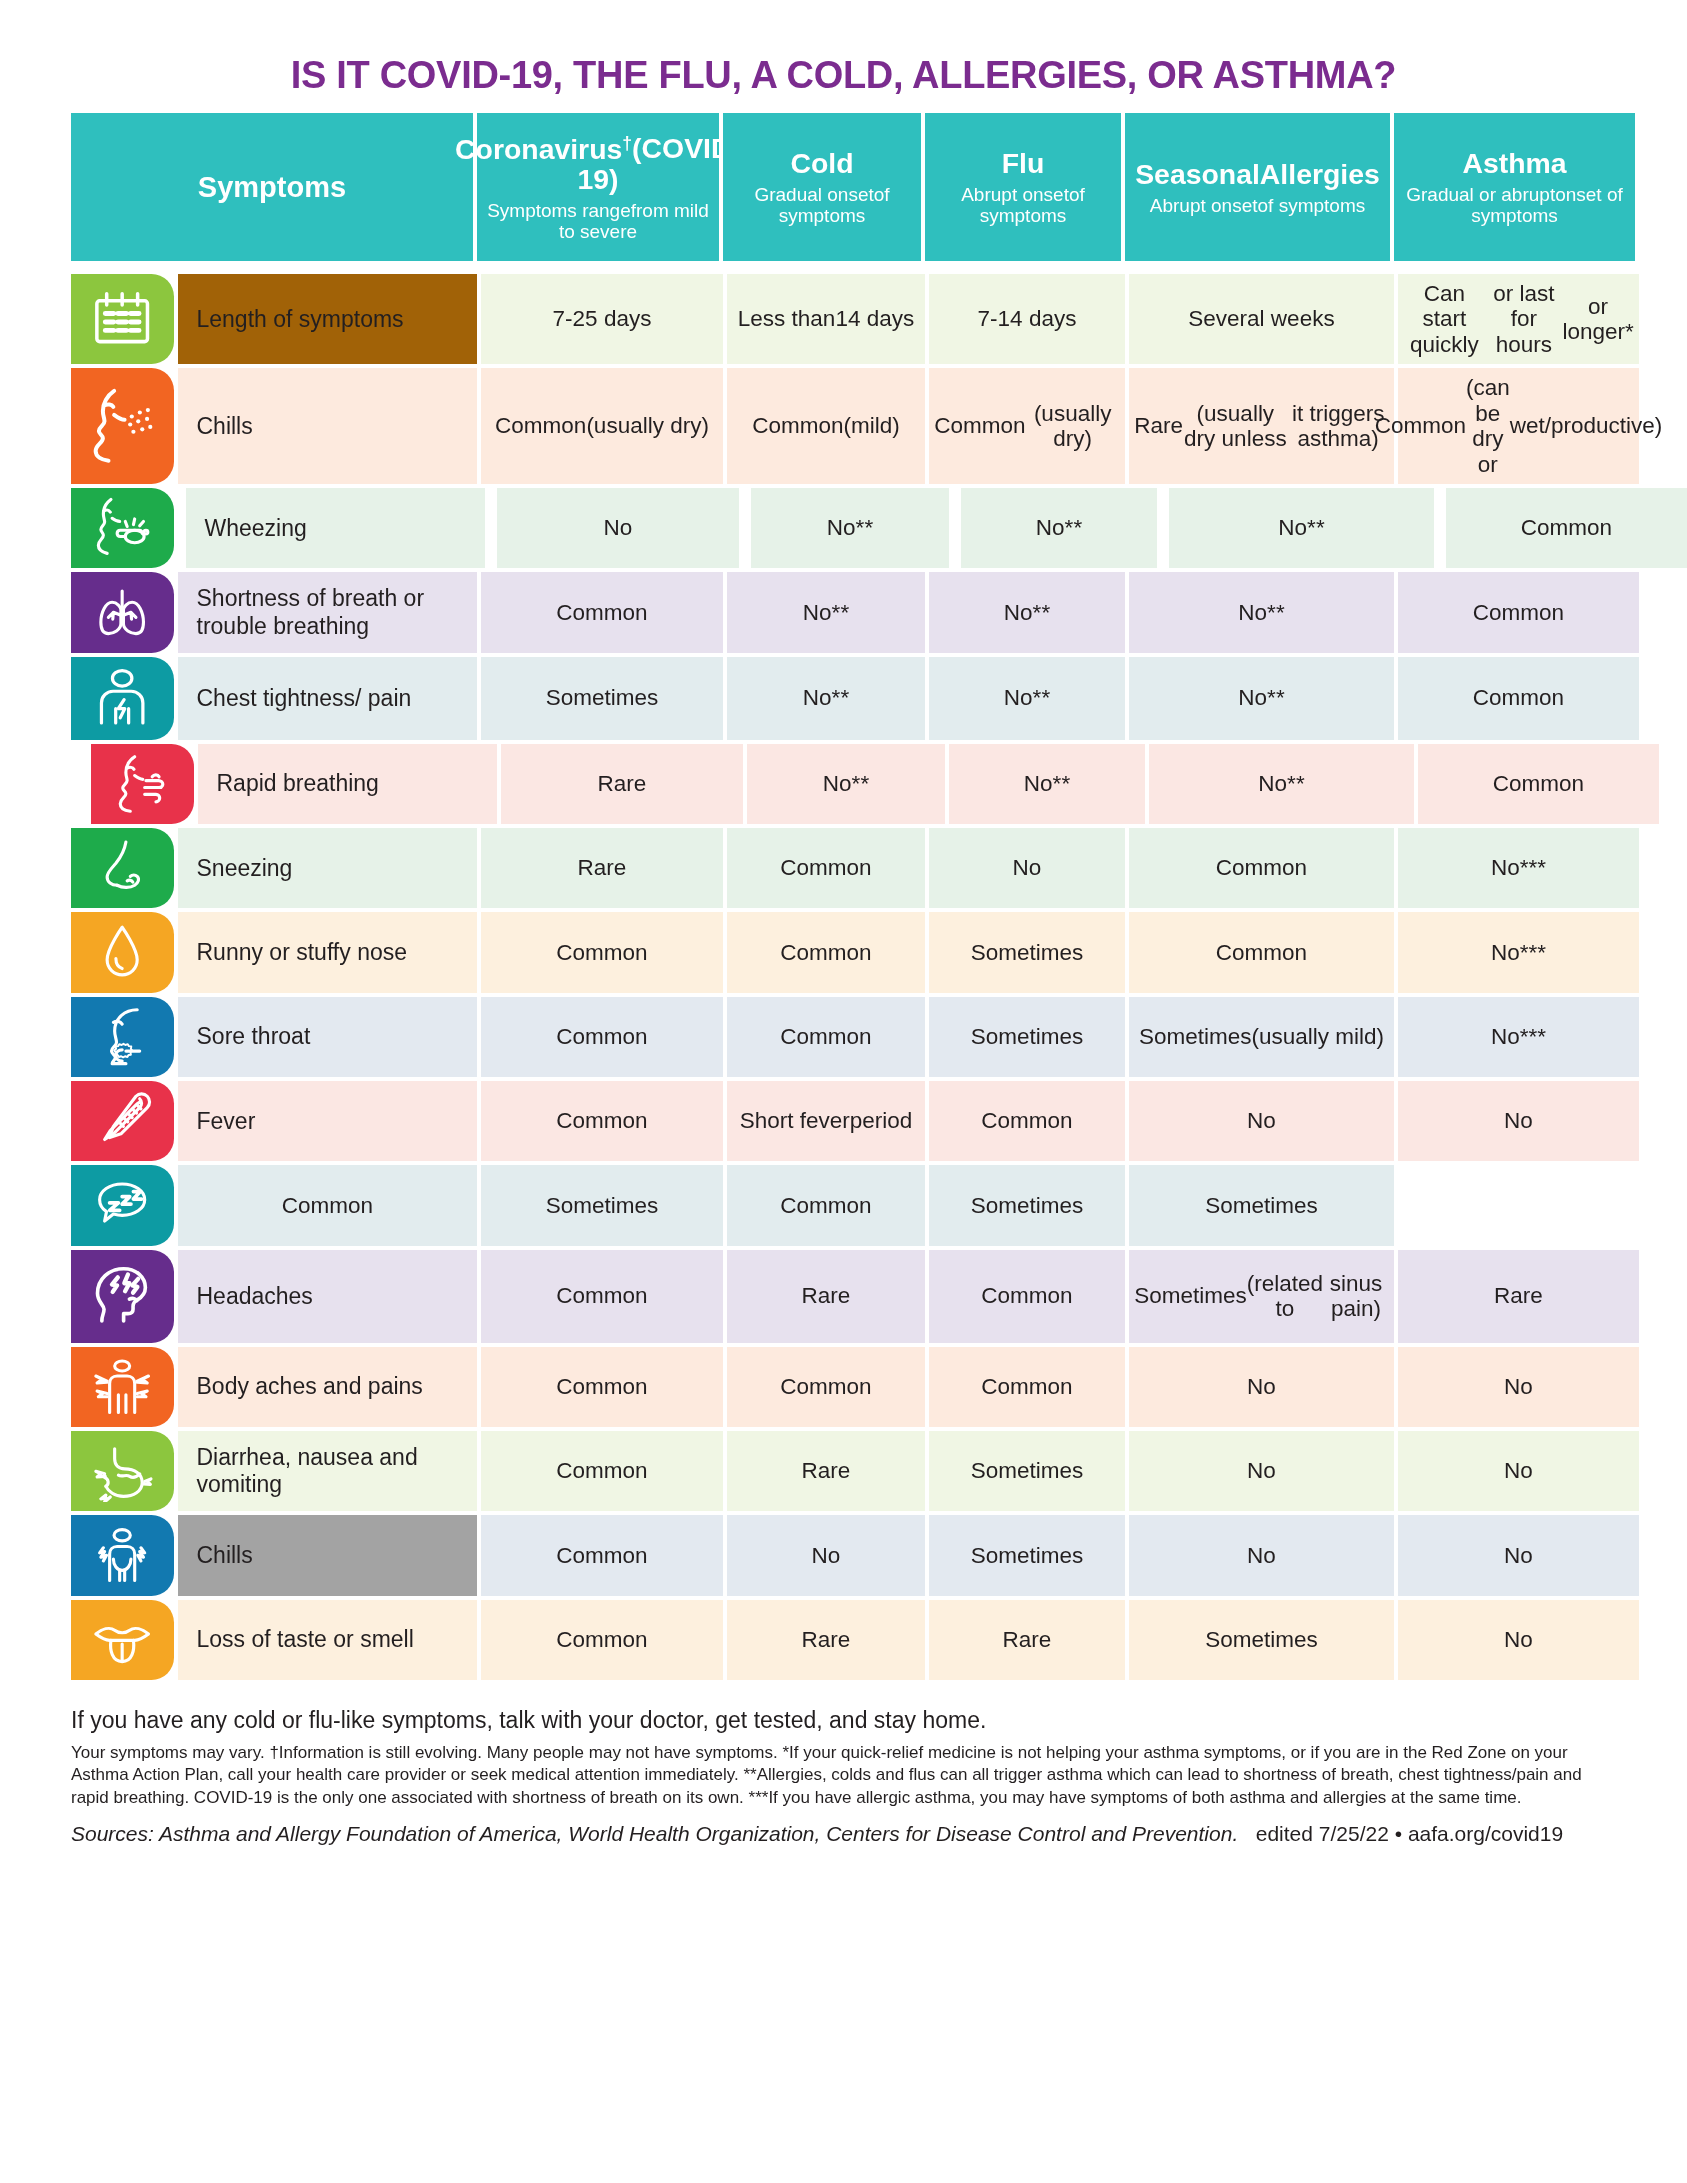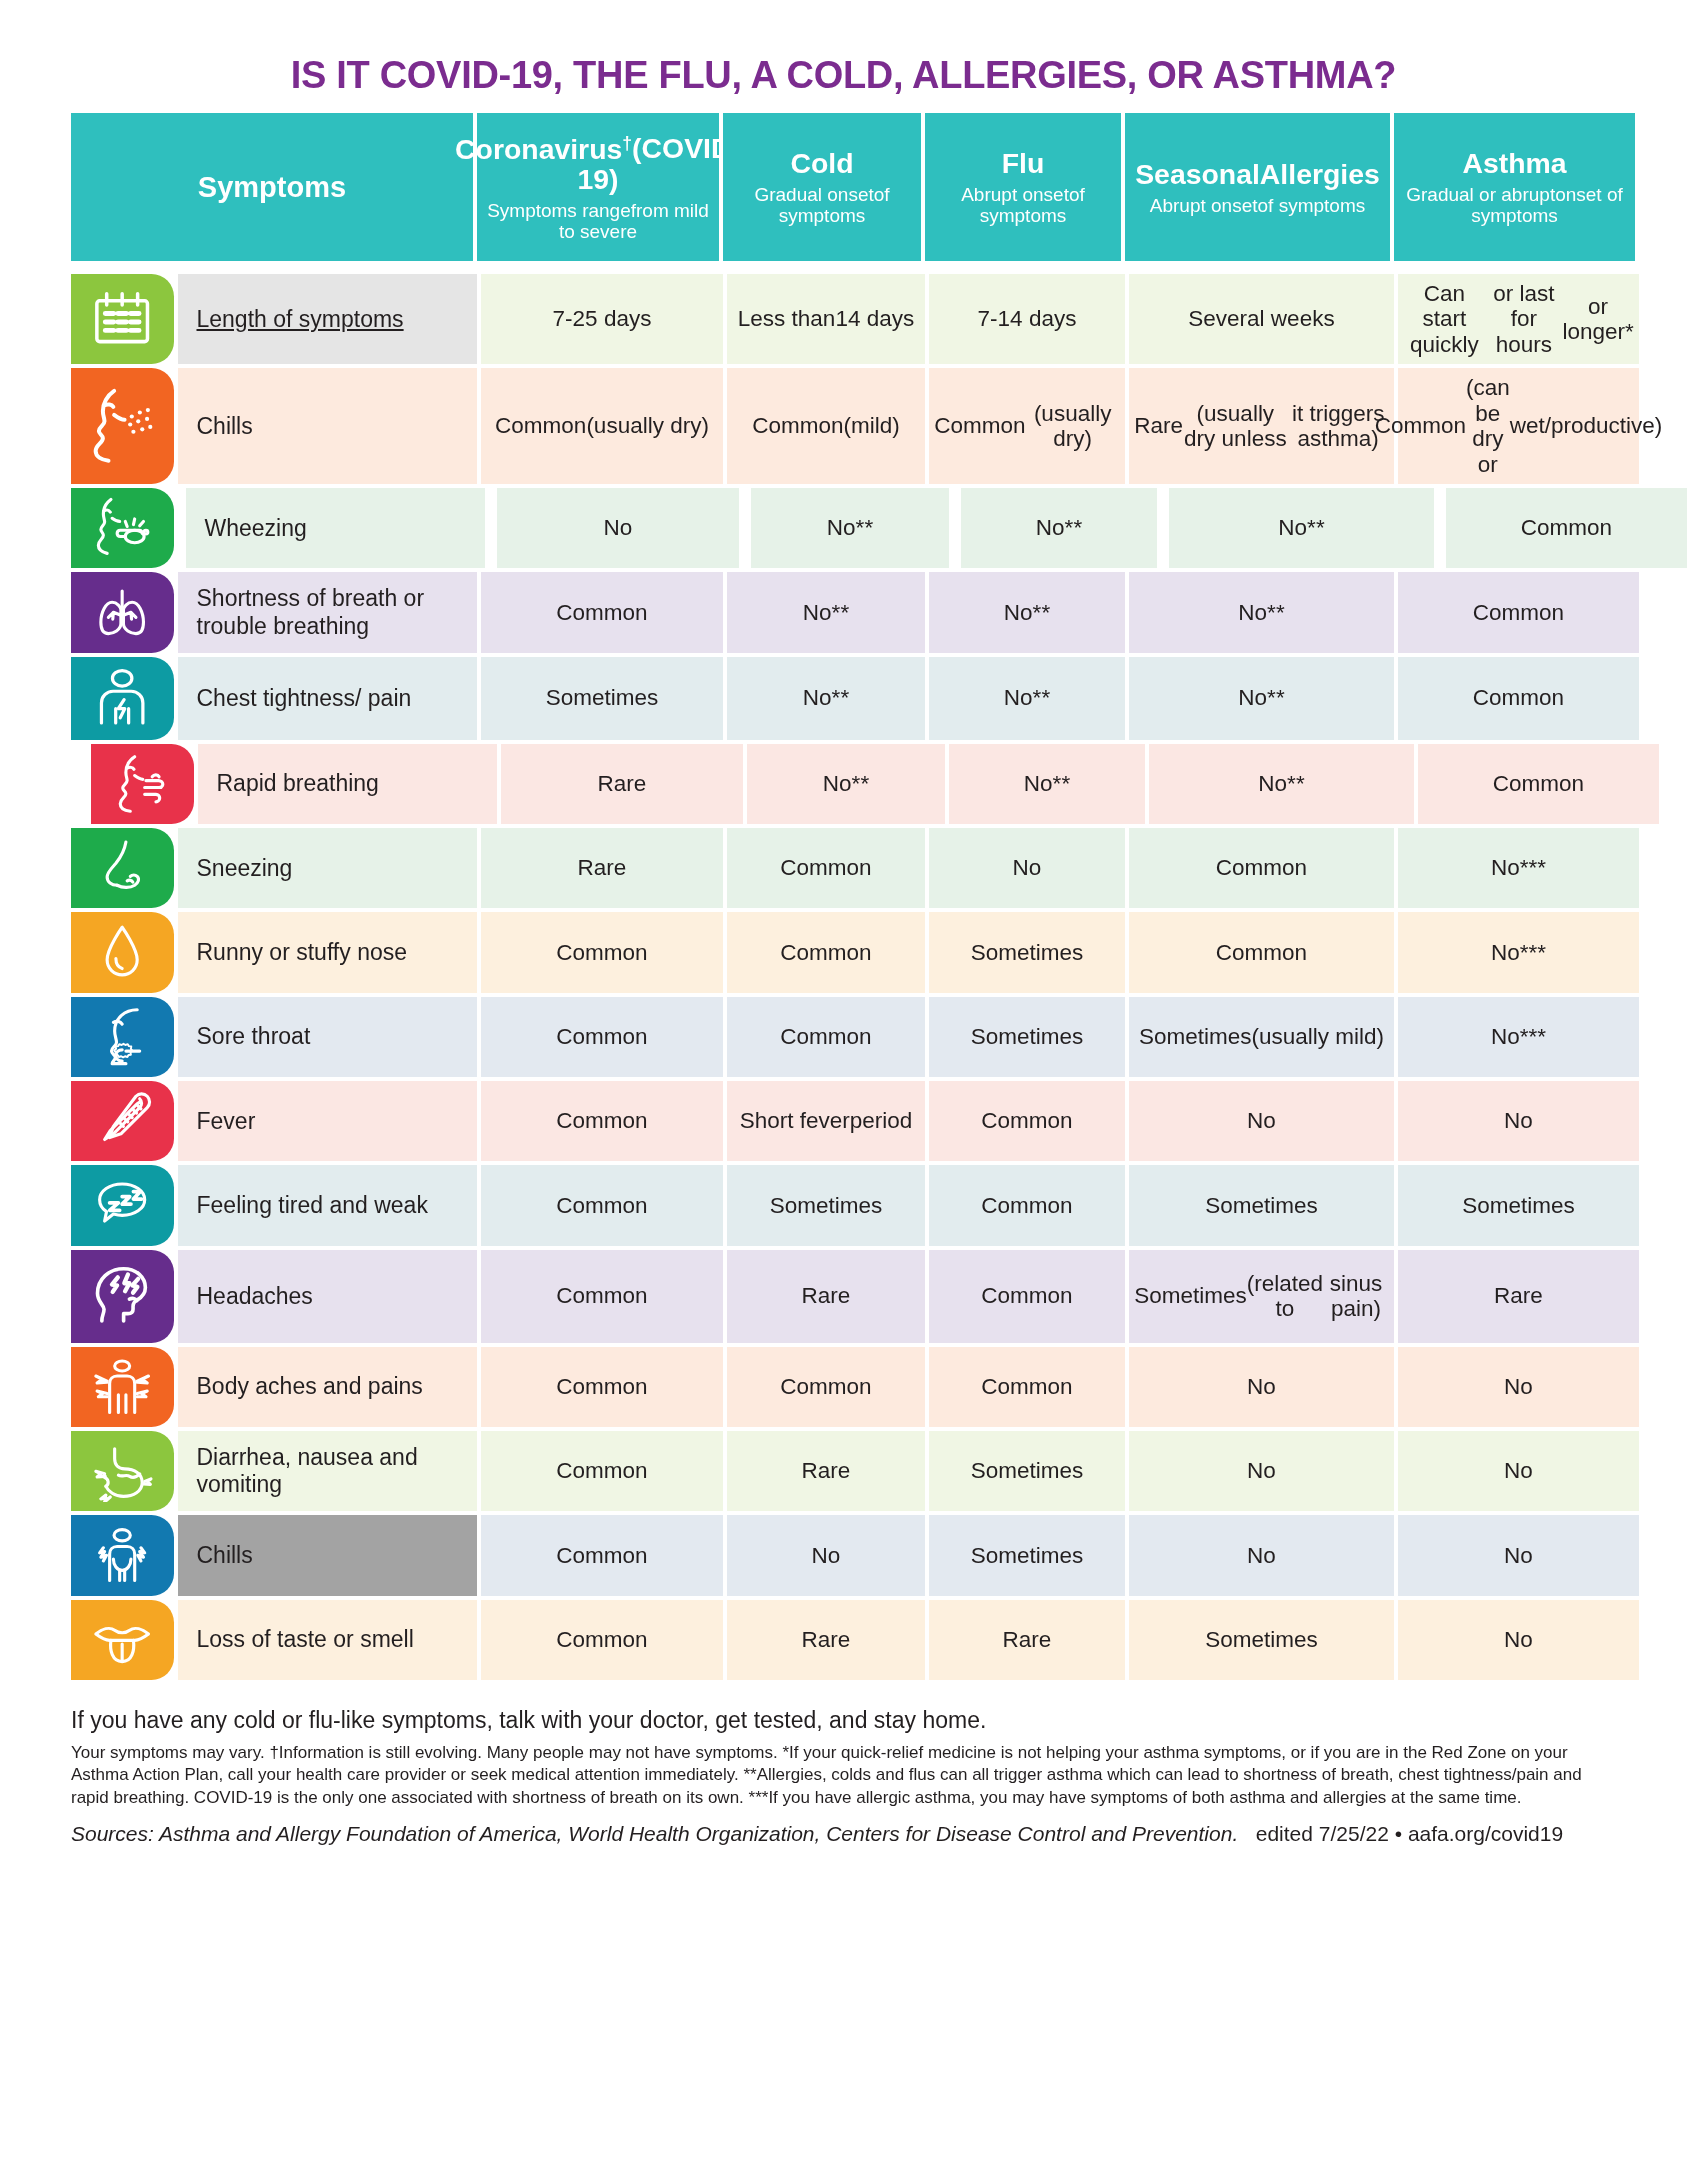--- a/index.html
+++ b/index.html
@@ -177,21 +177,21 @@
             <svg viewBox="0 0 100 100">
               <g style="fill:none;stroke:#fff;stroke-width:5;stroke-linecap:round;stroke-linejoin:round">
       <rect x="14" y="24" width="72" height="58" rx="4"></rect>
       <path d="M28 14v16M50 14v16M72 14v16"></path>
       <g stroke-width="7">
         <path d="M26 42h12M26 54h12M26 66h12M44 42h12M44 54h12M44 66h12M62 42h12M62 54h12M62 66h12"></path>
       </g>
      </g>
             </svg>
           </div>
-          <div class="cell label-cell" style="background: #e5e5e5; text-decoration: underline;">Length of symptoms</div>
+          <div class="cell label-cell" style="background: #a16207;">Length of symptoms</div>
           <div class="cell" style="background: rgb(240, 246, 228);">
             <span class="sub">7-25 days</span>
           </div>
           <div class="cell" style="background: rgb(240, 246, 228);">
             <span class="sub">Less than</span>
             <span class="sub">14 days</span>
           </div>
           <div class="cell" style="background: rgb(240, 246, 228);">
             <span class="sub">7-14 days</span>
           </div>
@@ -483,21 +483,20 @@
               <g style="fill:none;stroke:#fff;stroke-width:5;stroke-linecap:round;stroke-linejoin:round">
       <path d="M50 16c20 0 36 11 36 25S70 66 50 66c-5 0-10-1-14-2l-14 11 3-15c-6-4-11-11-11-19 0-14 16-25 36-25z"></path>
       <g stroke-width="6">
         <path d="M30 46h14L30 58h16"></path>
         <path d="M50 36h12L50 48h14"></path>
         <path d="M68 28h11L68 40h13"></path>
       </g>
      </g>
             </svg>
           </div>
-          <div class="cell label-cell" style="background: rgb(226, 236, 238);">Feeling tired and weak</div>
           <div class="cell" style="background: rgb(226, 236, 238);">
             <span class="sub">Common</span>
           </div>
           <div class="cell" style="background: rgb(226, 236, 238);">
             <span class="sub">Sometimes</span>
           </div>
           <div class="cell" style="background: rgb(226, 236, 238);">
             <span class="sub">Common</span>
           </div>
           <div class="cell" style="background: rgb(226, 236, 238);">

